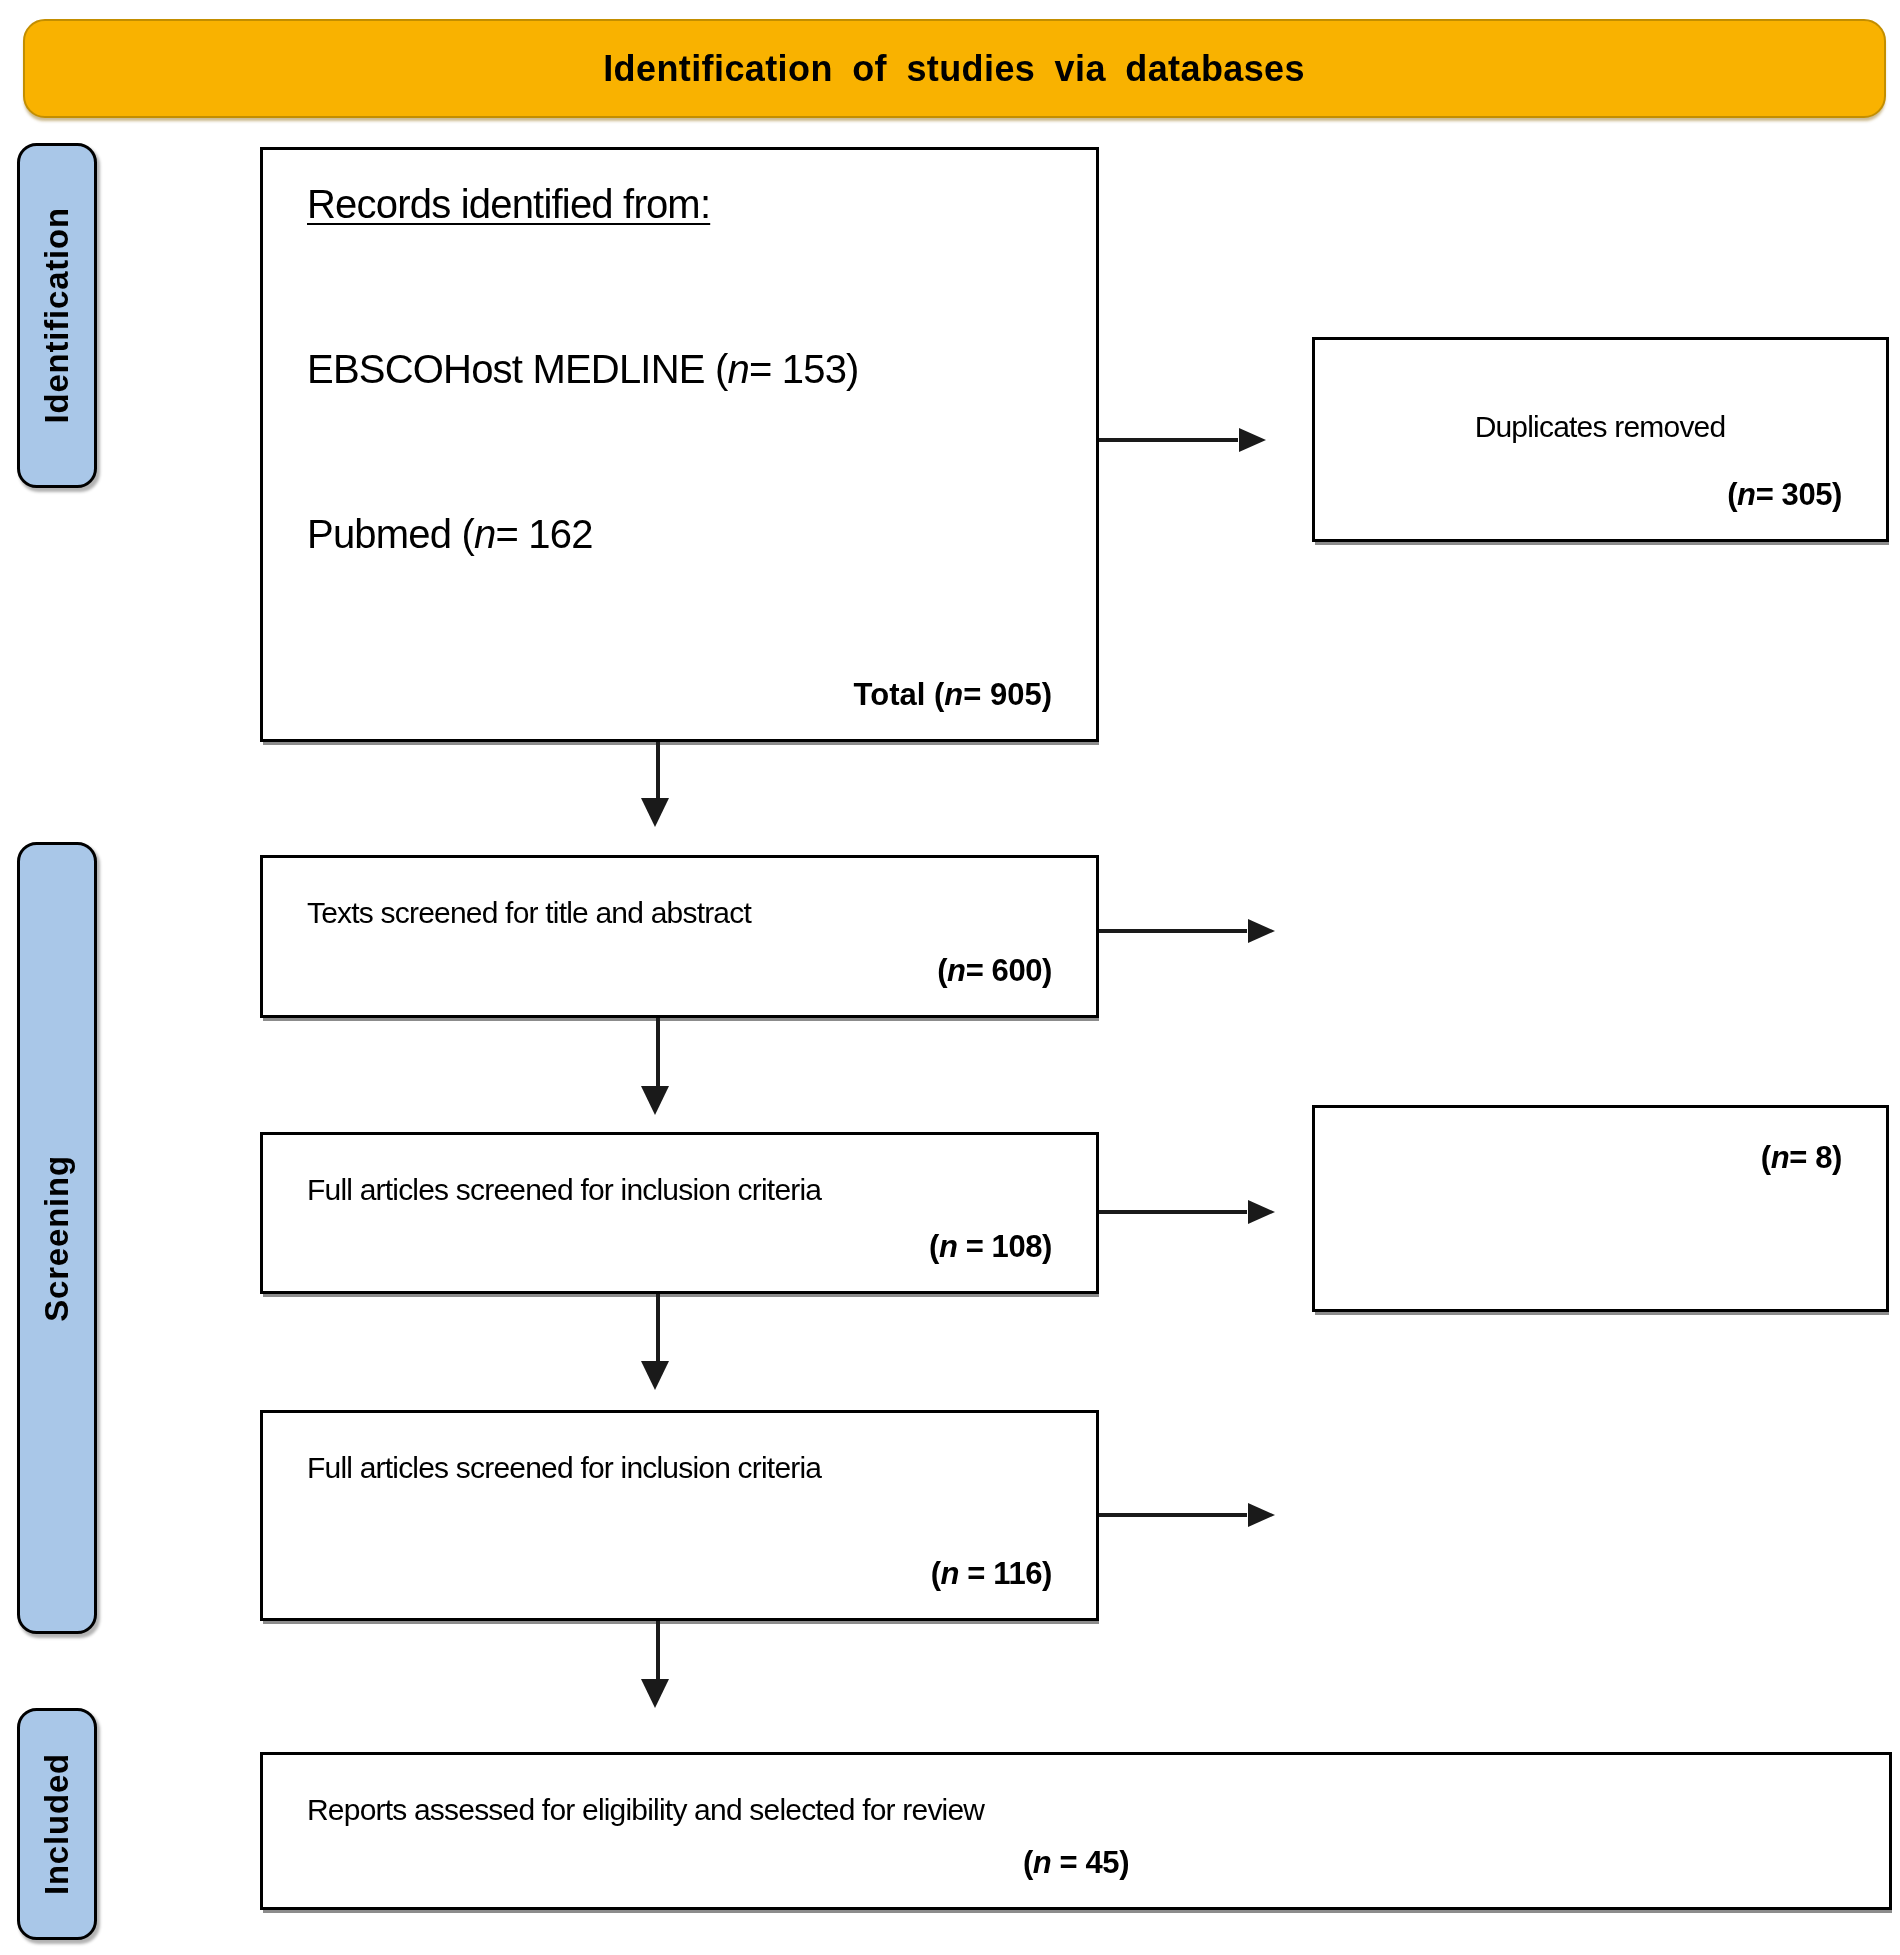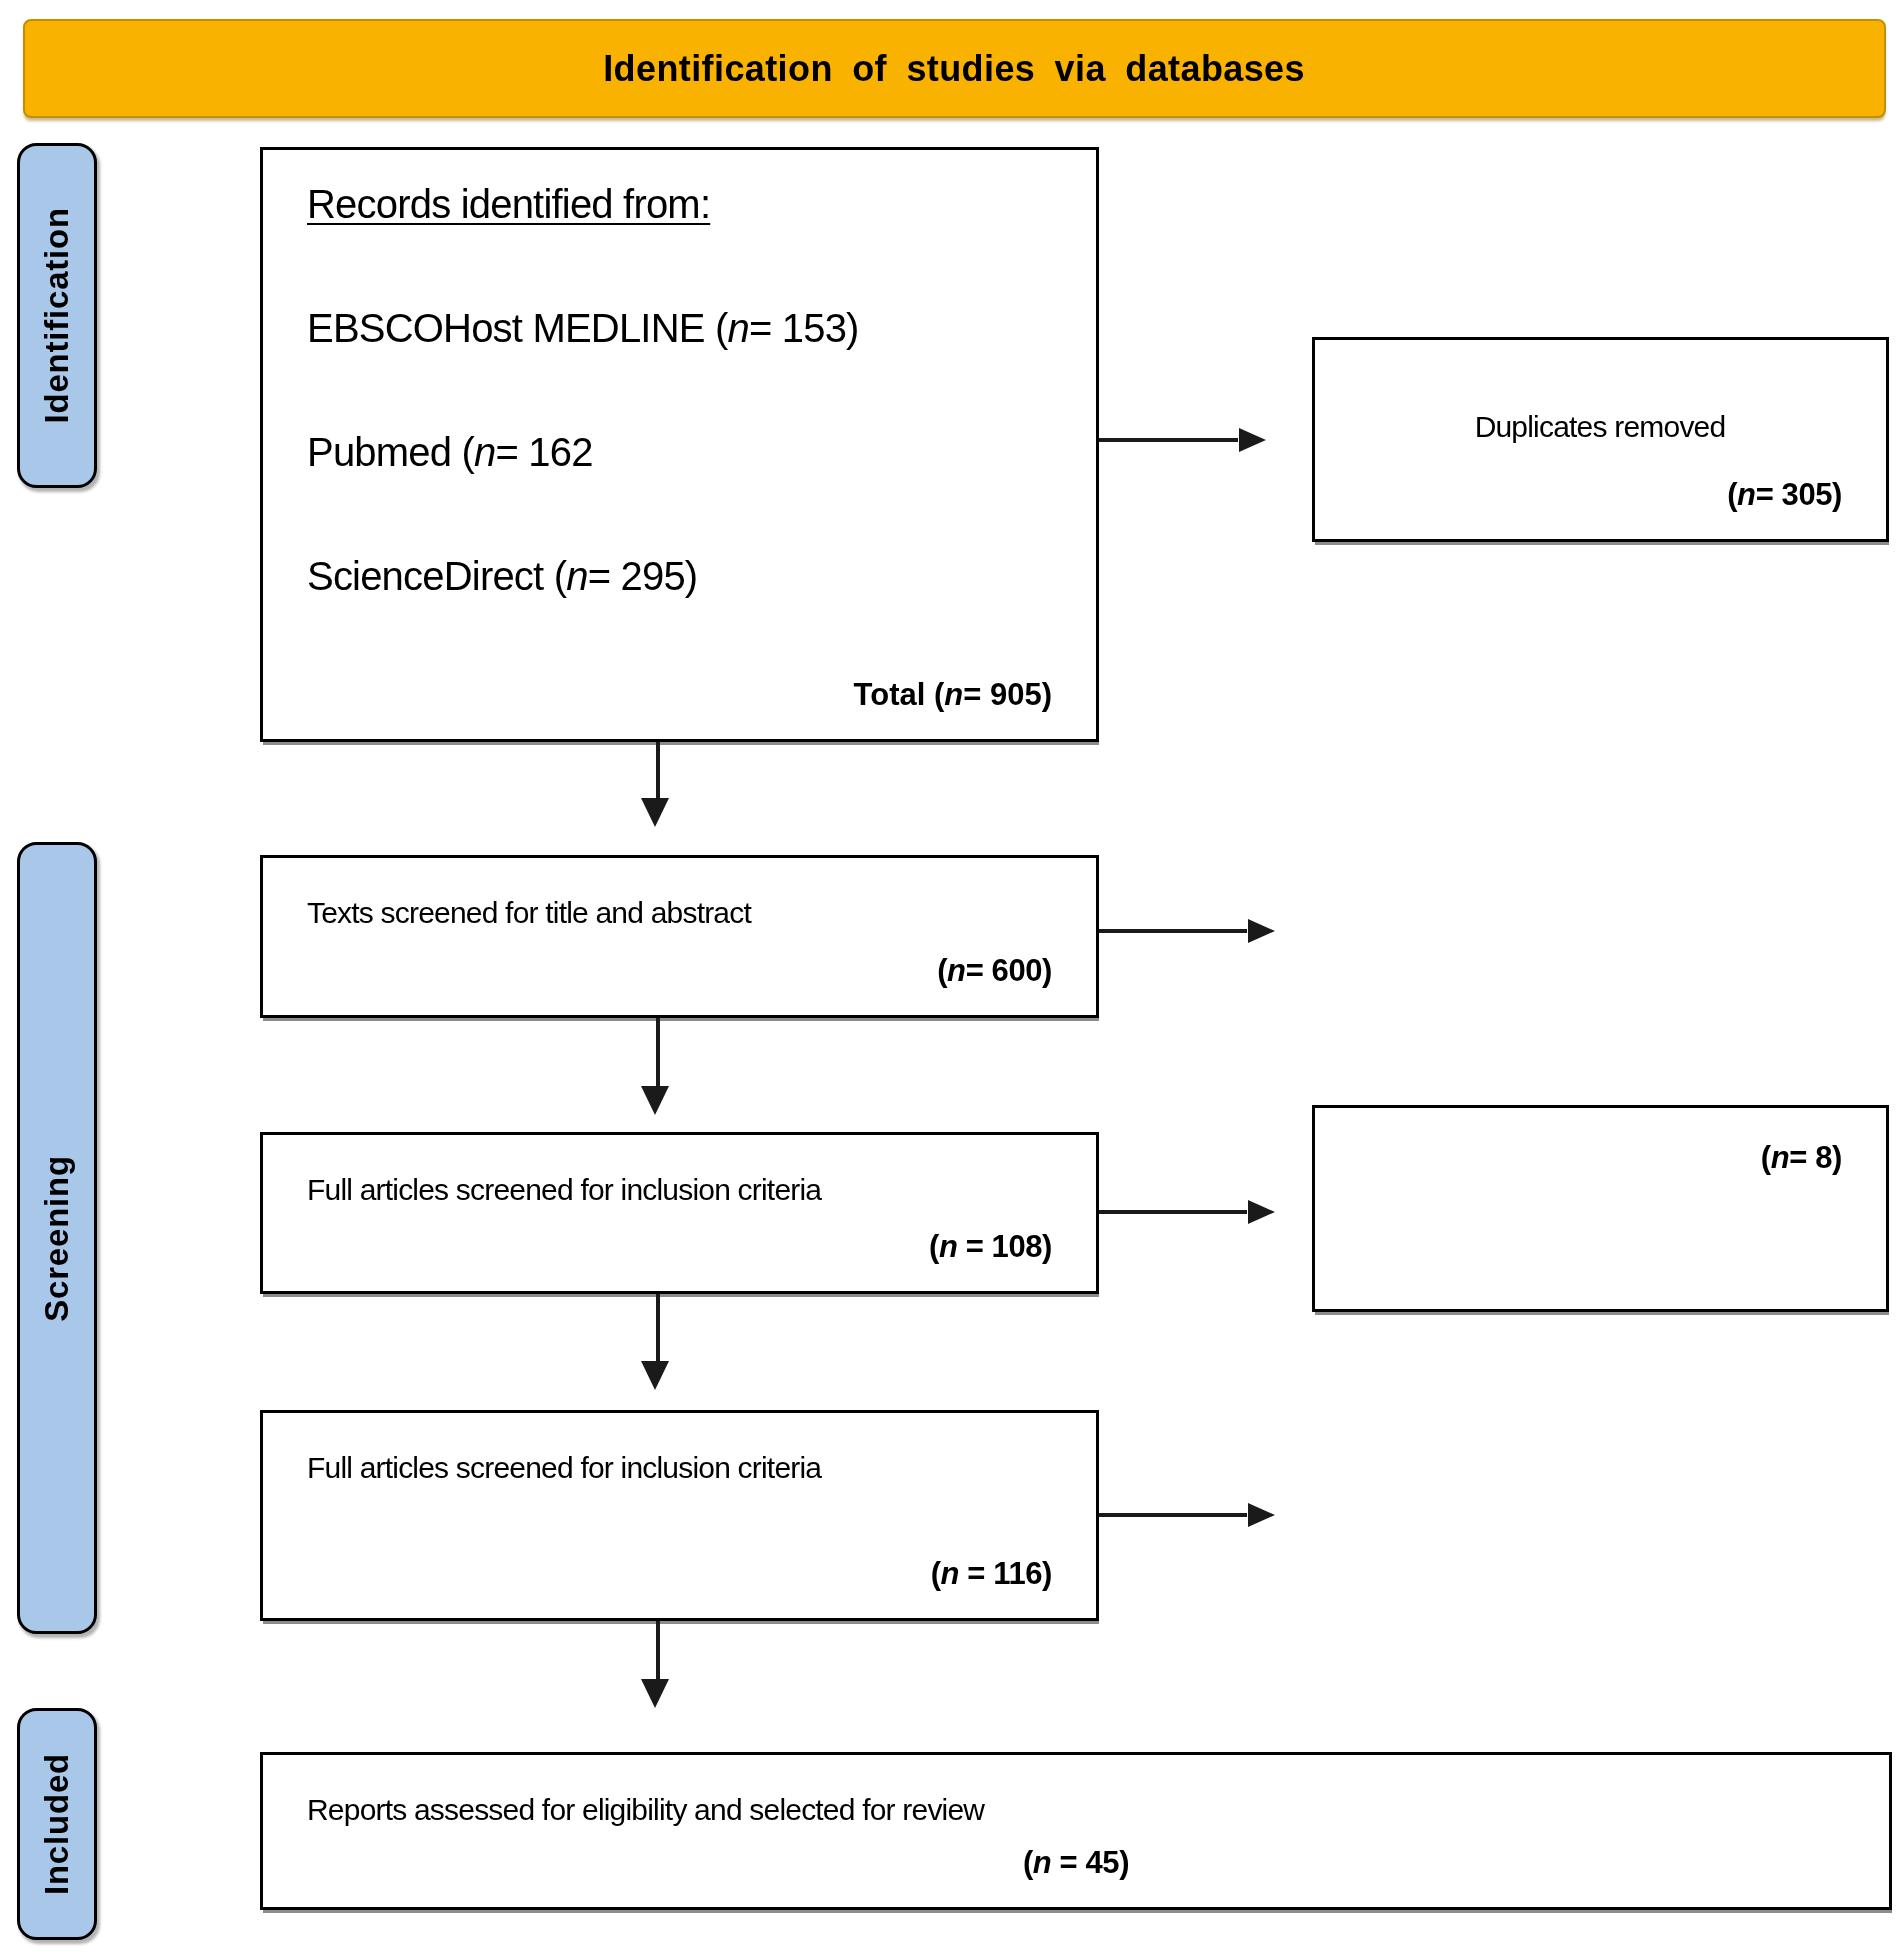--- a/index.html
+++ b/index.html
@@ -4,21 +4,21 @@
 <style>
   html,body{margin:0;padding:0;background:#ffffff;}
   body{font-family:"Liberation Sans","DejaVu Sans",sans-serif;color:#000;}
   .canvas{position:relative;width:1900px;height:1955px;background:#fff;overflow:hidden;}
 
   
   .banner{
     position:absolute;left:22.6px;top:19px;width:1863px;height:99px;
     background:var(--banner-bg,#F9B200);
     border:2.3px solid var(--banner-border,#C38E00);
-    border-radius:8px;box-sizing:border-box;
+    border-radius:22px;box-sizing:border-box;
     display:flex;align-items:center;justify-content:center;
     box-shadow:0 4.5px 3px -1.5px rgba(140,100,0,.45);
   }
   .banner span{font-size:36px;font-weight:bold;word-spacing:9px;letter-spacing:0.4px;}
 
   
   .stage{
     position:absolute;left:16.6px;width:80px;
     background:var(--sidebar-bg,#A9C7E8);
     border:3px solid #000;border-radius:19.6px;box-sizing:border-box;
@@ -96,21 +96,20 @@
   </div>
   <div class="stage" id="stage-included">
     <span class="vtext">Included</span>
   </div>
 
   <div class="fbox lbox" id="box-records">
     <div class="pad">
       <div class="src-line heading"><span>Records identified from:</span></div>
       <div class="src-line"><span>EBSCOHost MEDLINE (</span><i class="n">n</i><span>= 153)</span></div>
       <div class="src-line"><span>Pubmed (</span><i class="n">n</i><span>= 162</span></div>
-      <div class="src-line"><span>ScienceDirect (</span><i class="n">n</i><span>= 295)</span></div>
       <div class="total-line"><span>Total (</span><i class="n">n</i><span>= 905)</span></div>
     </div>
   </div>
 
   <div class="fbox rbox" id="box-dup">
     <div class="pad">
       <div class="box-text">Duplicates removed</div>
       <div class="count"><span>(</span><i class="n">n</i><span>= 305)</span></div>
     </div>
   </div>

